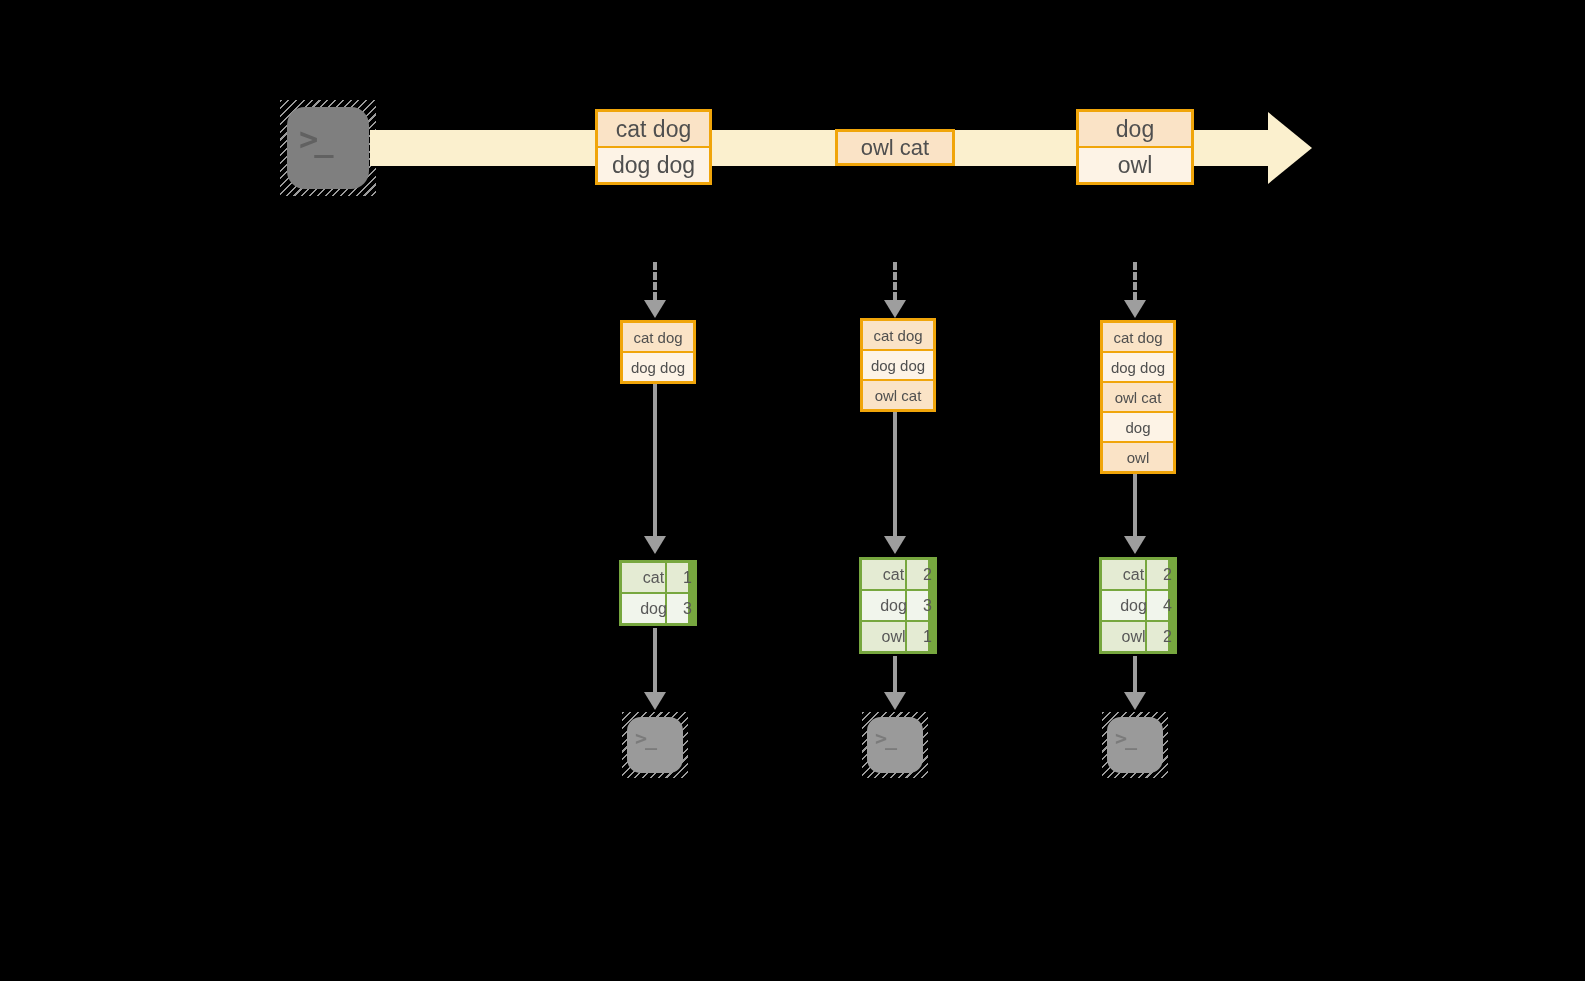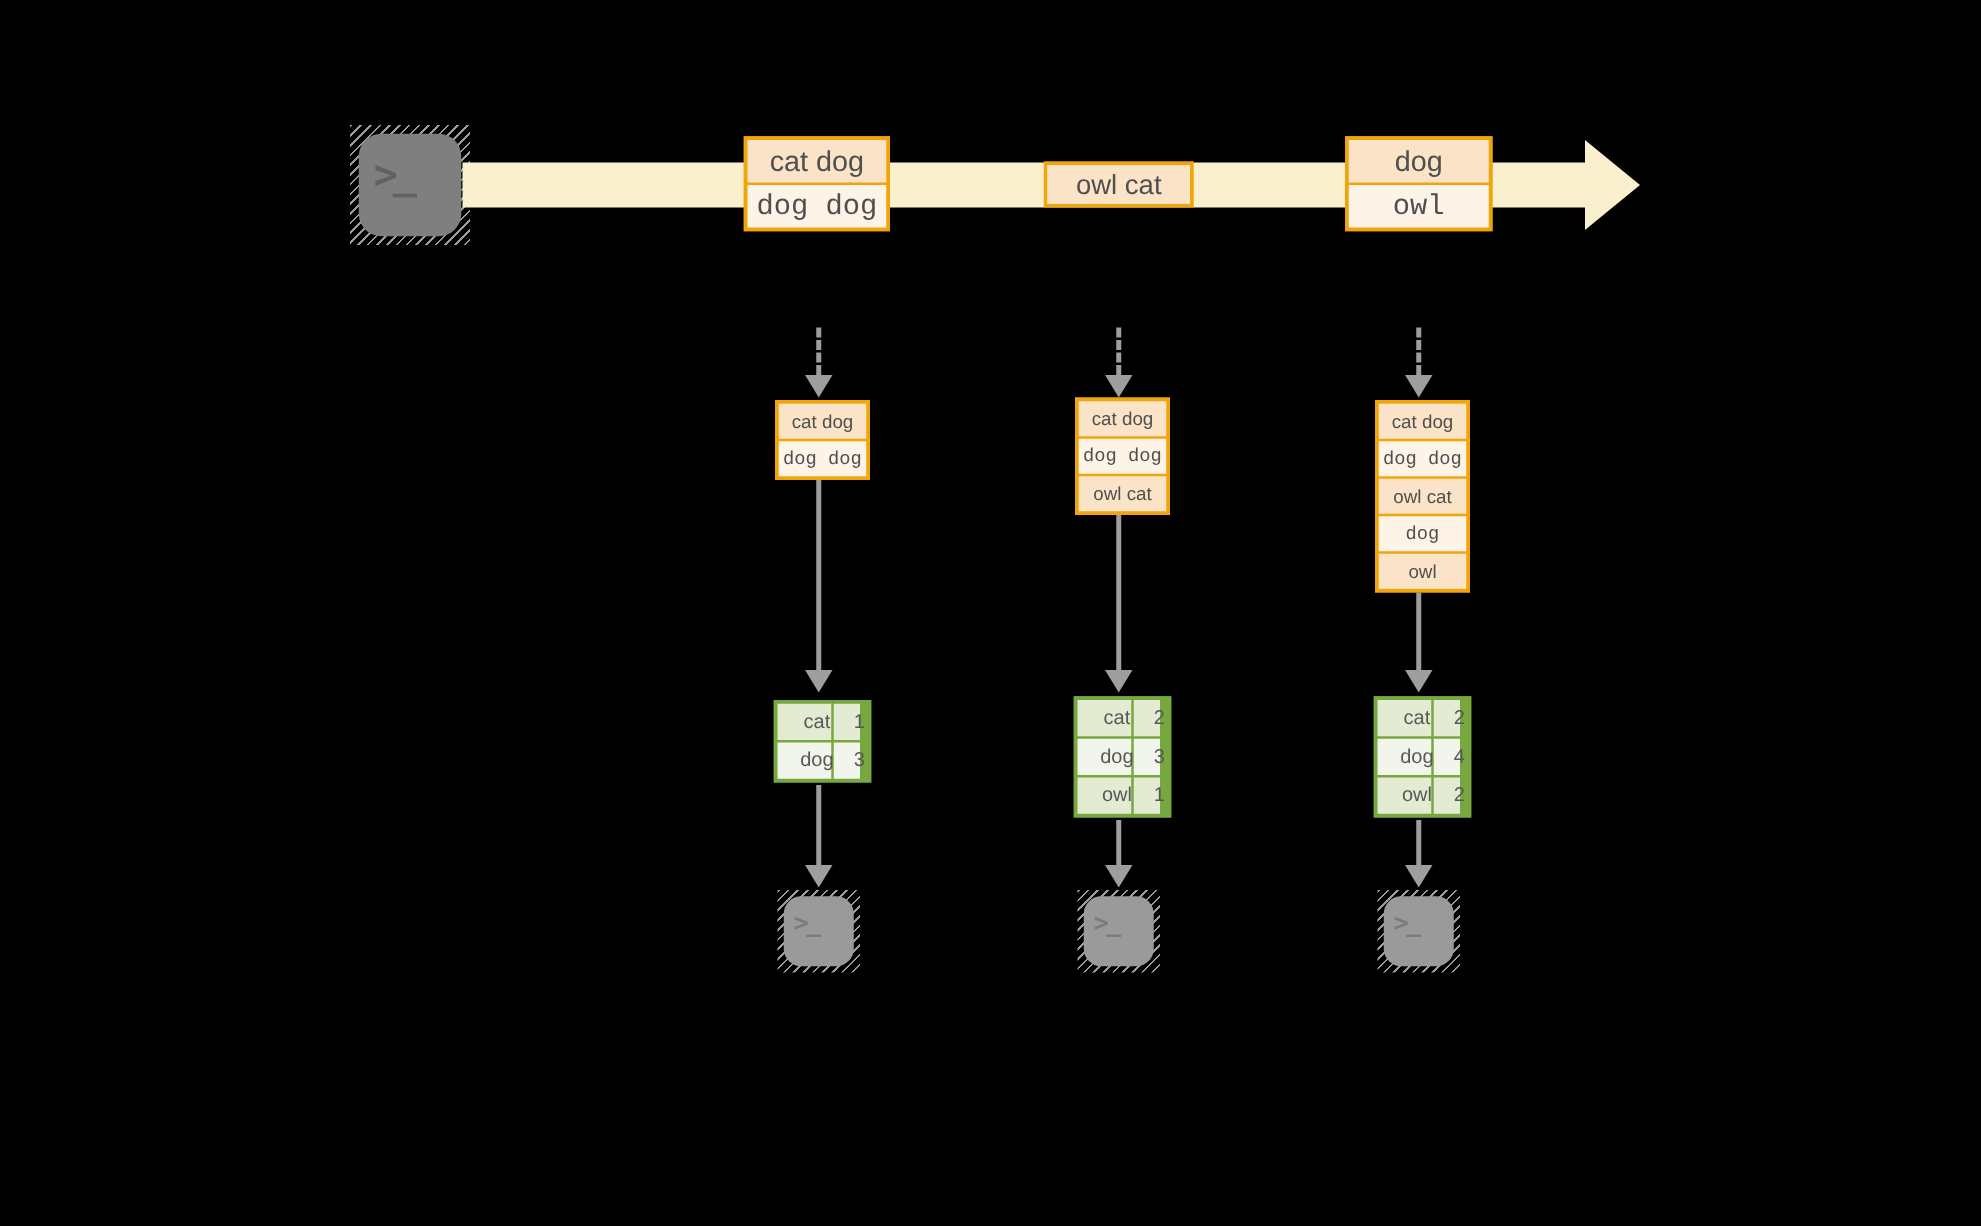--- a/index.html
+++ b/index.html
@@ -21,21 +21,21 @@
   .band{position:absolute;left:370px;top:130px;width:900px;height:36px;background:#fbf0ce;z-index:1;}
   .band-head{position:absolute;left:1268px;top:112px;width:0;height:0;z-index:1;
     border-top:36px solid transparent;border-bottom:36px solid transparent;border-left:44px solid #fbf0ce;}
   
   .batch{position:absolute;border:3px solid #f0a50a;z-index:2;background:#f0a50a;}
   .batch-row{width:100%;height:34px;display:flex;align-items:center;justify-content:center;
     font-size:23px;color:#4f4f4f;}
   .batch-row + .batch-row{margin-top:2px;}
   .single .batch-row{height:31px;font-size:22px;}
   .tone-a{background:#fae3c6;}
-  .tone-b{background:#fdf3e6;font-family:Liberation Mono, monospace;}
+  .tone-b{background:#fdf3e6;}
   
   .stack{position:absolute;width:70px;border:3px solid #f0a50a;background:#f0a50a;z-index:2;}
   .stack-row{width:100%;height:28px;display:flex;align-items:center;justify-content:center;
     font-size:15px;color:#4f4f4f;white-space:nowrap;}
   .stack-row + .stack-row{margin-top:2px;}
   
   .varrow{position:absolute;width:22px;z-index:3;}
   .varrow .shaft{position:absolute;left:9px;top:0;width:4px;background:#9e9e9e;}
   .varrow .shaft.dashed{width:0;background:none;border-left:4px dashed #9e9e9e;}
   .varrow .head{position:absolute;left:0;width:0;height:0;

